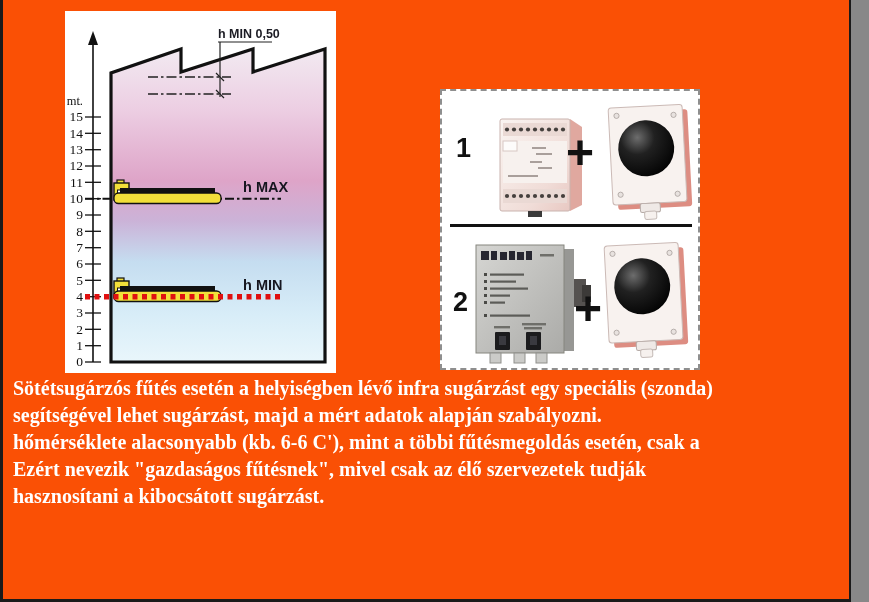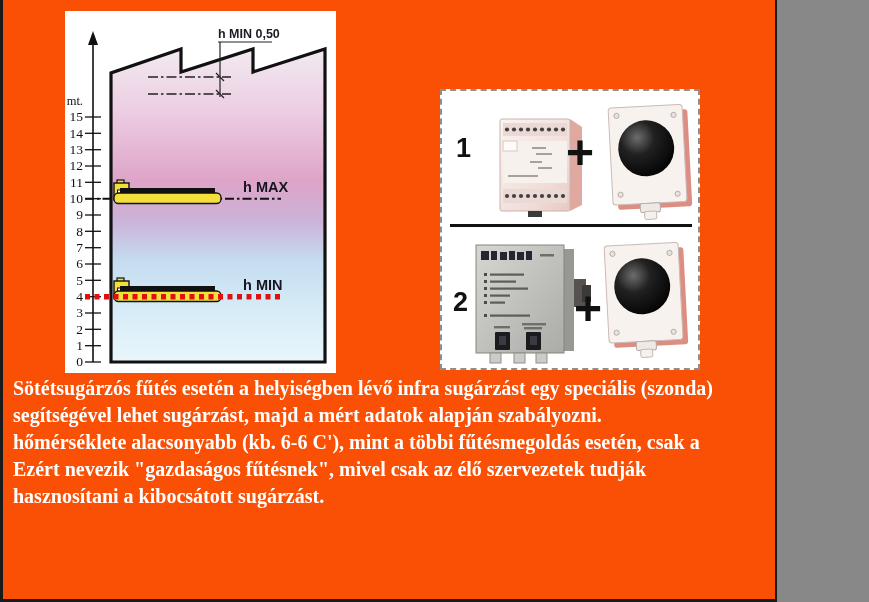--- a/index.html
+++ b/index.html
@@ -1,17 +1,17 @@
 <!DOCTYPE html>
 <html><head>
 <meta charset="utf-8">
 <style>
   html,body{margin:0;padding:0;background:#888;}
   #canvas{
-    position:relative;width:777px;height:602px;box-sizing:border-box;
+    position:relative;width:851px;height:602px;box-sizing:border-box;
     background:#fa5005;overflow:hidden;
     border-left:3px solid #1a1a1a;border-right:2px solid #1a1a1a;border-bottom:3px solid #1a1a1a;
     font-family:"Liberation Sans",sans-serif;
   }
   
   #diagram-panel{
     position:absolute;left:62px;top:11px;width:271px;height:362px;background:#fff;
   }
   
   #product-panel{

